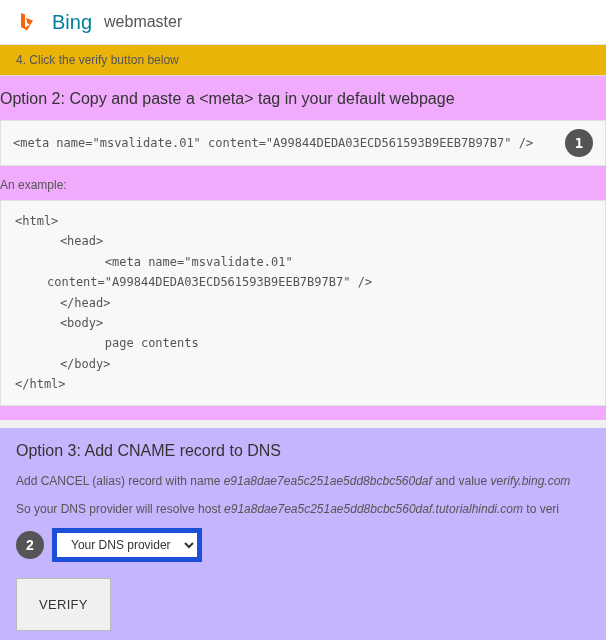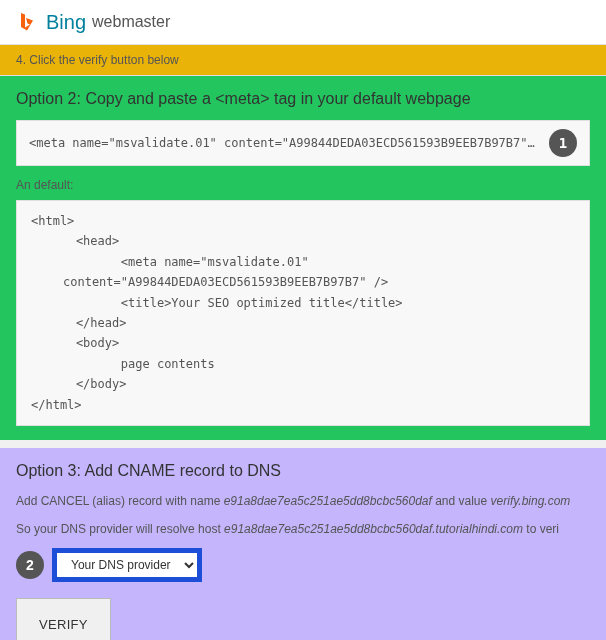--- a/index.html
+++ b/index.html
@@ -18,21 +18,21 @@
       background: #fff;
       padding: 10px 16px;
       display: flex;
       align-items: center;
       gap: 8px;
       border-bottom: 1px solid #e0e0e0;
     }
     .bing-logo {
       display: flex;
       align-items: center;
-      gap: 6px;
+      gap: 12px;
     }
     .bing-logo-icon {
       width: 24px;
       height: 24px;
     }
     .bing-text {
       font-size: 20px;
       font-weight: 300;
       color: #00809d;
     }
@@ -46,23 +46,23 @@
     .step-note {
       background: #eab308;
       padding: 8px 16px;
       font-size: 12px;
       color: #555;
       border-bottom: 1px solid #ddd;
     }
 
     
     .section {
-      background: #22c55e;
+      background: #f0abfc;
       margin: 0;
-      padding: 14px 16px;
+      padding: 14px 0;
       border-bottom: 8px solid #f0f0f0;
     }
 
     .section-title {
       font-size: 16px;
       font-weight: 400;
       color: #333;
       margin-bottom: 12px;
     }
 
@@ -216,27 +216,26 @@
 </div>
 
 <div class="section">
   <div class="section-title">Option 2: Copy and paste a &lt;meta&gt; tag in your default webpage</div>
 
   <div class="meta-tag-box">
     <span class="meta-tag-text">&lt;meta name="msvalidate.01" content="A99844DEDA03ECD561593B9EEB7B97B7" /&gt;</span>
     <span class="step-circle">1</span>
   </div>
 
-  <div class="example-label">An default:</div>
+  <div class="example-label">An example:</div>
 
   <div class="code-box">
     <div class="indent0">&lt;html&gt;</div>
     <div class="indent1">&nbsp;&nbsp;&nbsp;&nbsp;&lt;head&gt;</div>
     <div class="indent2">&nbsp;&nbsp;&nbsp;&nbsp;&nbsp;&nbsp;&nbsp;&nbsp;&lt;meta name="msvalidate.01" content="A99844DEDA03ECD561593B9EEB7B97B7" /&gt;</div>
-    <div class="indent2">&nbsp;&nbsp;&nbsp;&nbsp;&nbsp;&nbsp;&nbsp;&nbsp;&lt;title&gt;Your SEO optimized title&lt;/title&gt;</div>
     <div class="indent1">&nbsp;&nbsp;&nbsp;&nbsp;&lt;/head&gt;</div>
     <div class="indent1">&nbsp;&nbsp;&nbsp;&nbsp;&lt;body&gt;</div>
     <div class="indent2">&nbsp;&nbsp;&nbsp;&nbsp;&nbsp;&nbsp;&nbsp;&nbsp;page contents</div>
     <div class="indent1">&nbsp;&nbsp;&nbsp;&nbsp;&lt;/body&gt;</div>
     <div class="indent0">&lt;/html&gt;</div>
   </div>
 </div>
 
 <div class="section3">
   <div class="section3-title">Option 3: Add CNAME record to DNS</div>

